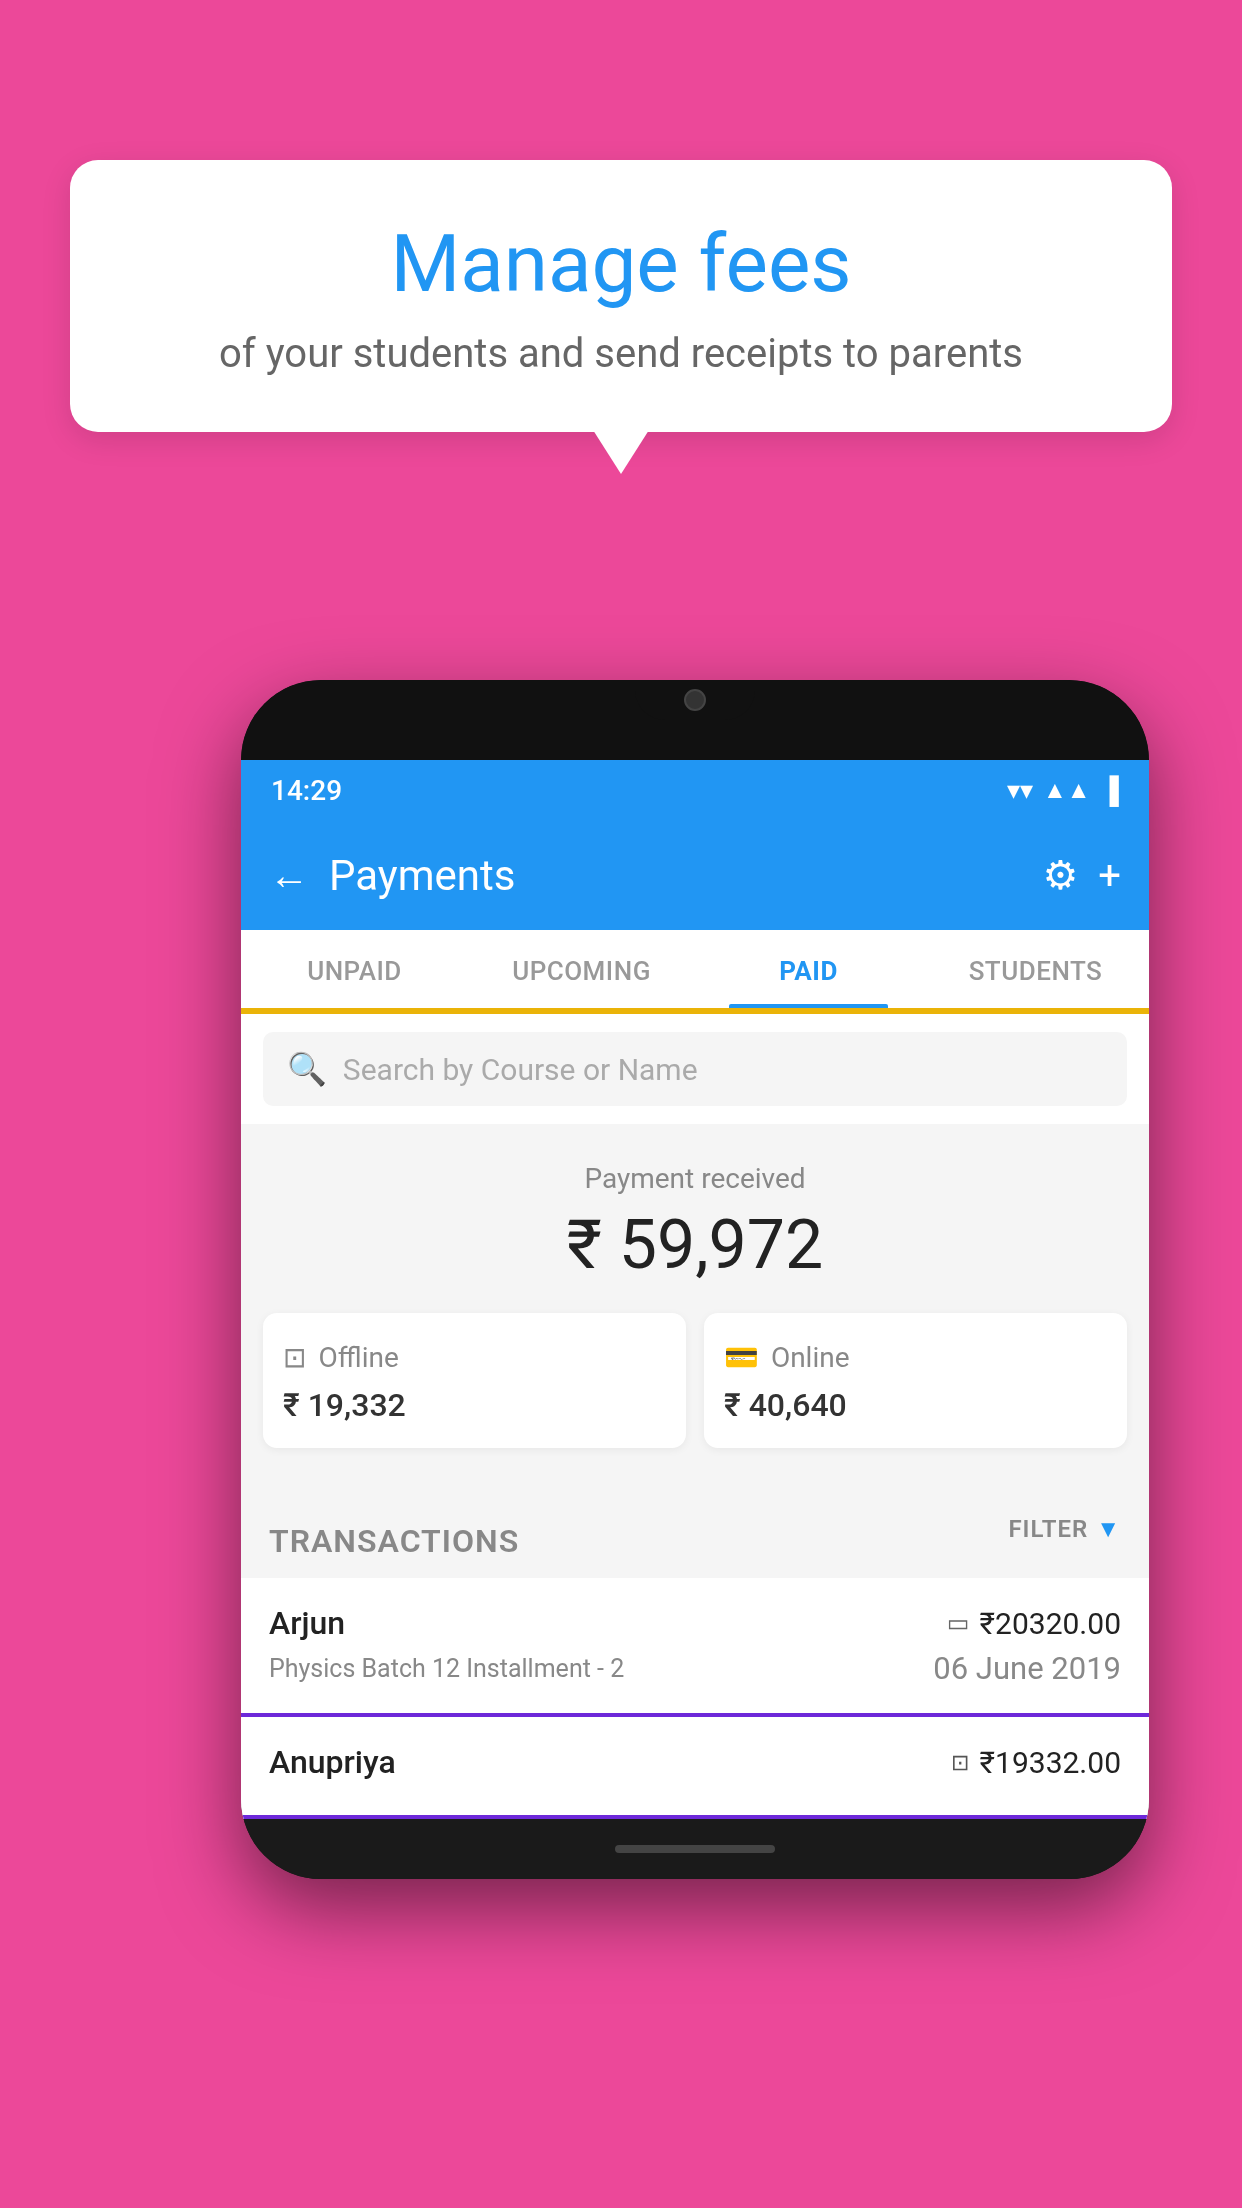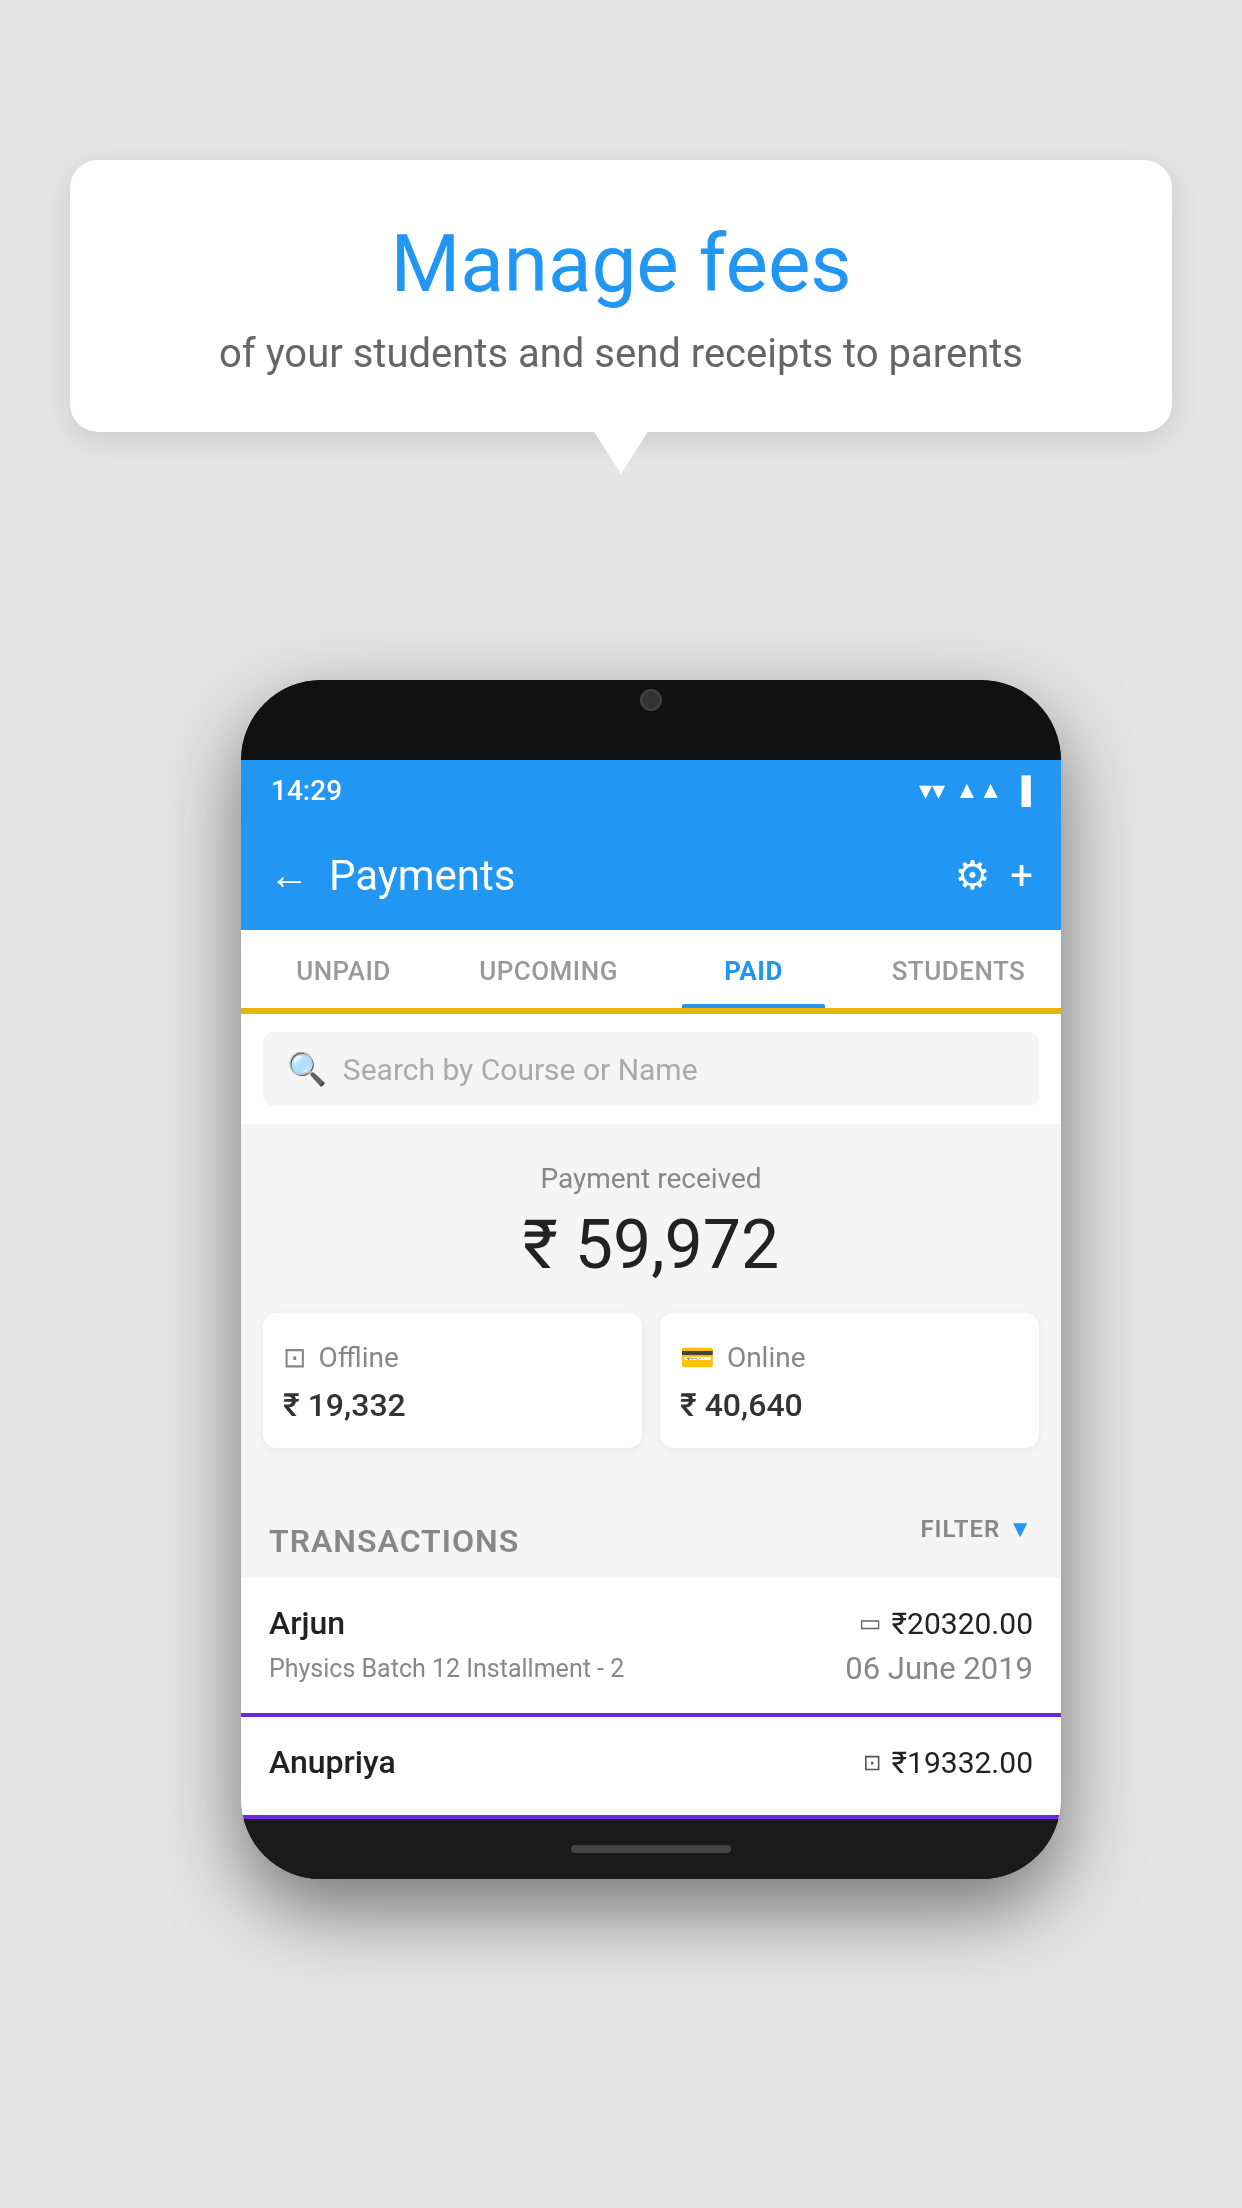--- a/index.html
+++ b/index.html
@@ -51,21 +51,21 @@
     
     .phone-container {
       position: absolute;
       top: 680px;
       left: 50%;
       transform: translateX(-50%);
       width: 760px;
     }
 
     .phone-frame {
-      width: 820px;
+      width: 908px;
       background: #1a1a1a;
       border-radius: 80px;
       padding: 0;
       box-shadow: 0 30px 80px rgba(0,0,0,0.5);
       overflow: hidden;
       position: relative;
     }
 
     
     .phone-top-bezel {
@@ -384,21 +384,21 @@
     .home-indicator {
       width: 160px;
       height: 8px;
       background: #444;
       border-radius: 4px;
     }
   </style>
 </head>
 <body>
 
-<div style="width:1242px;height:2208px;background:#e5e5e5;position:relative;">
+<div style="width:1242px;height:2208px;background:#ec4899;position:relative;">
 
   <div class="speech-bubble">
     <div class="bubble-title">Manage fees</div>
     <div class="bubble-subtitle">of your students and send receipts to parents</div>
   </div>
 
   <div class="phone-container">
     <div class="phone-frame">
 
       <div class="phone-top-bezel">

